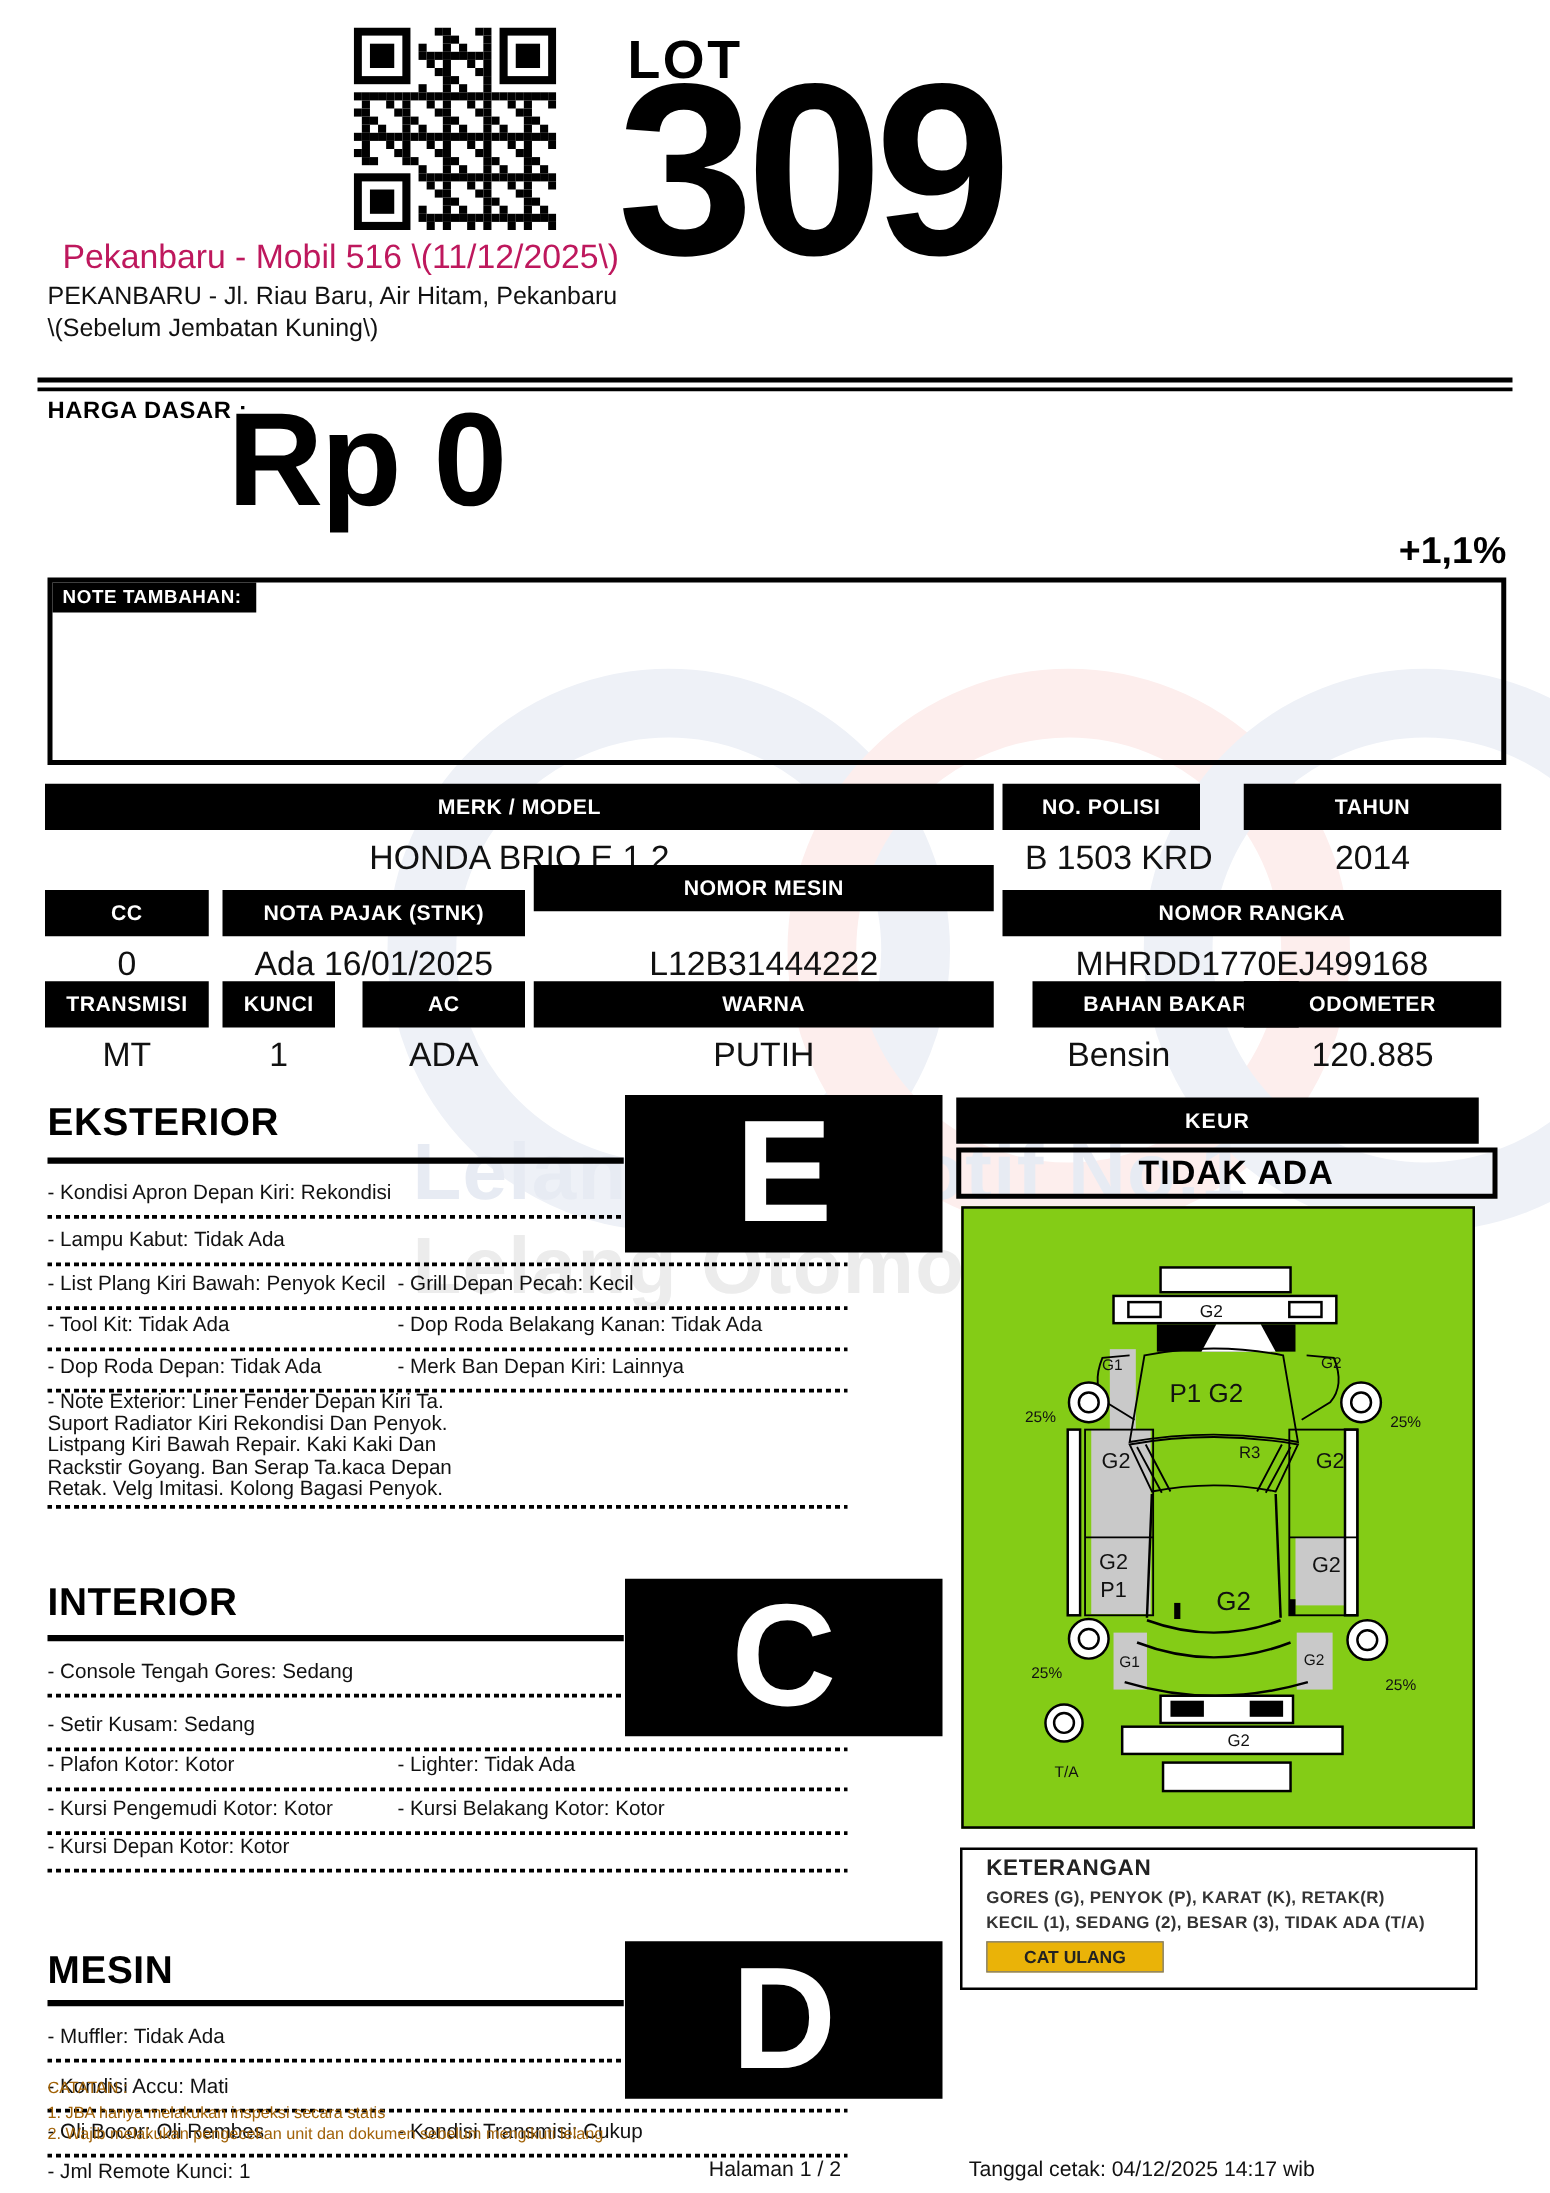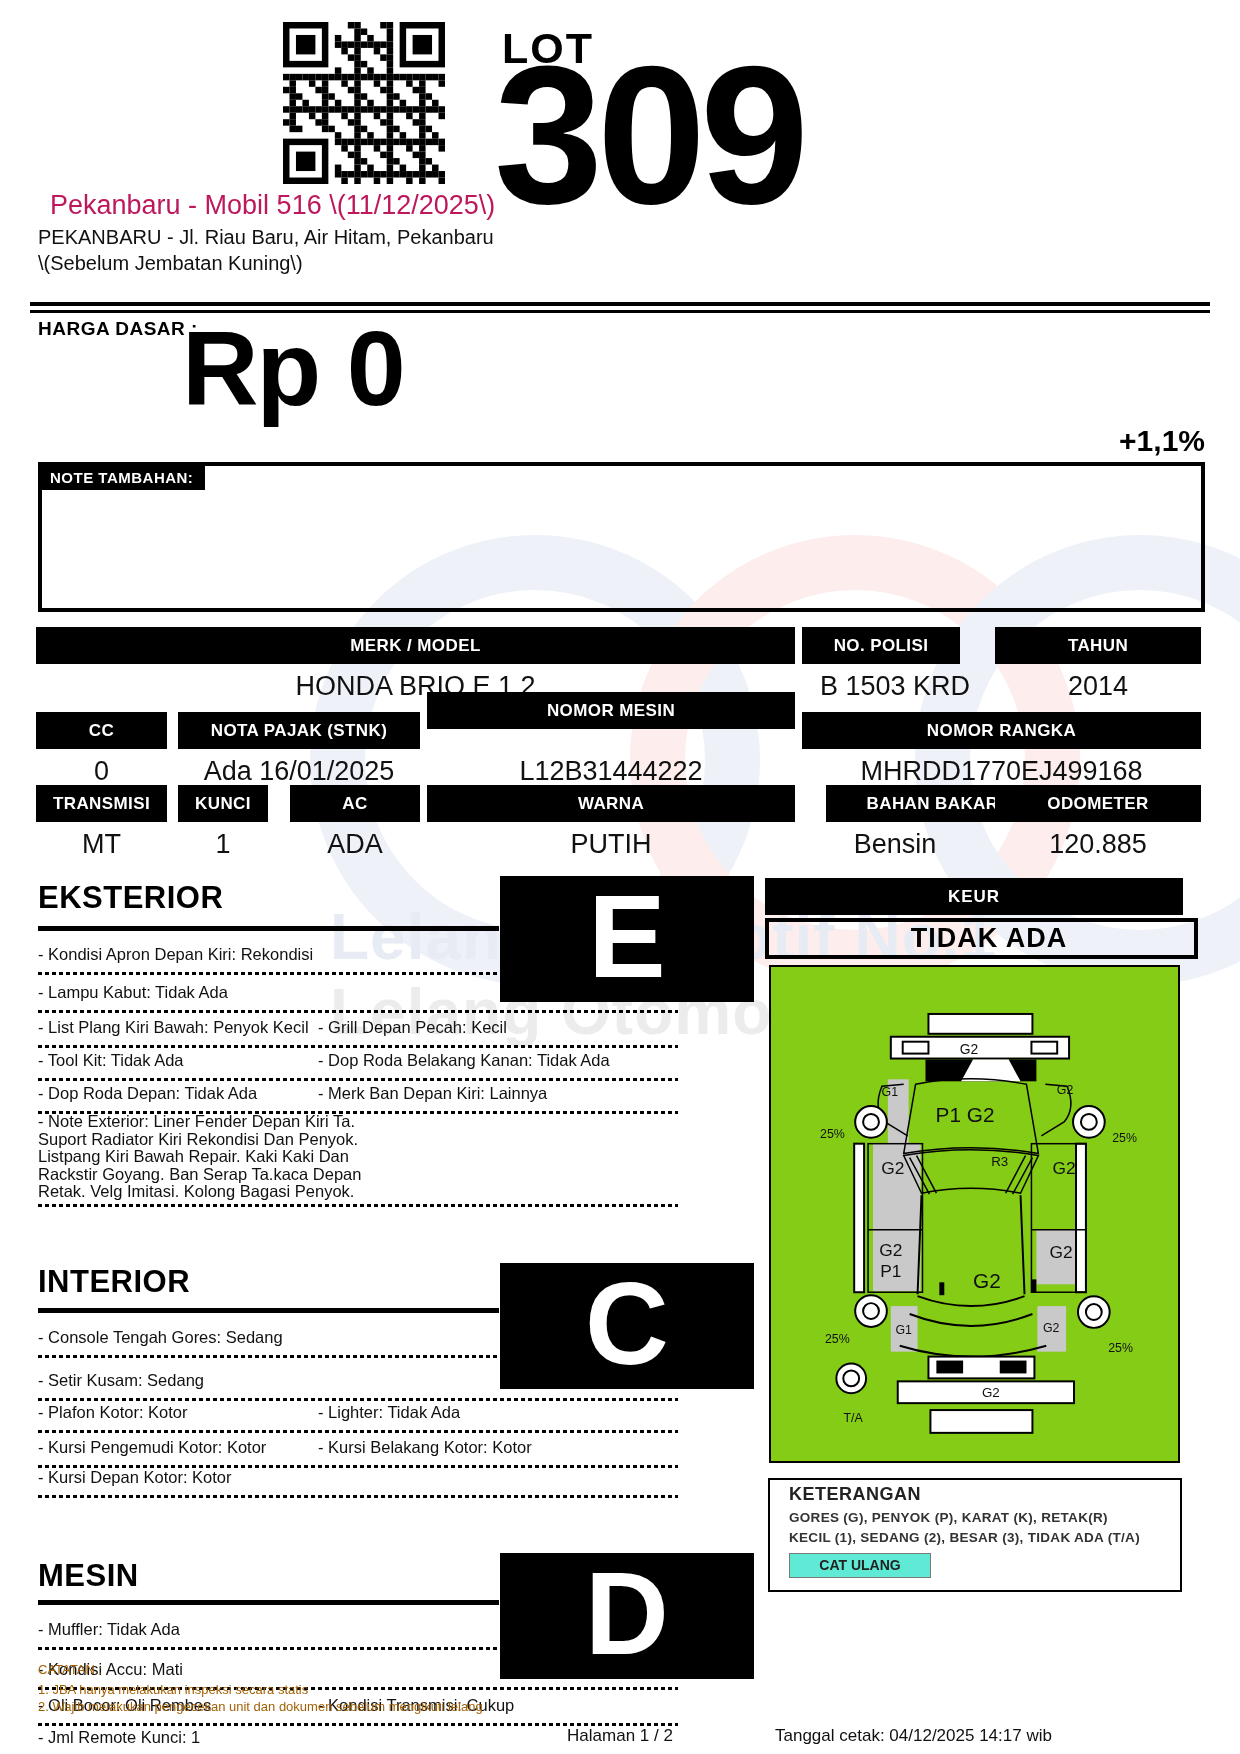--- a/index.html
+++ b/index.html
@@ -483,21 +483,21 @@
       <rect x="128" y="418" width="178" height="22" class="pnl"></rect>
       <text x="222" y="434" class="t13">G2</text>
       <rect x="161" y="447" width="103" height="23" class="pnl"></rect>
     </svg>
   </div>
 
   <div id="legend-box" class="abs z1">
     <div id="legend-title">KETERANGAN</div>
     <div id="legend-line1">GORES (G), PENYOK (P), KARAT (K), RETAK(R)</div>
     <div id="legend-line2">KECIL (1), SEDANG (2), BESAR (3), TIDAK ADA (T/A)</div>
-    <div id="legend-swatch" title="CAT ULANG" style="background: #5eead4;">CAT ULANG</div>
+    <div id="legend-swatch" title="CAT ULANG" style="background: #eab308;">CAT ULANG</div>
   </div>
 
   <div class="catline" style="top:1662px;">CATATAN :</div>
   <div class="catline" style="top:1682px;">1. JBA hanya melakukan inspeksi secara statis</div>
   <div class="catline" style="top:1699px;">2. Wajib melakukan pengecekan unit dan dokumen sebelum mengikuti lelang</div>
   <div id="page-num" class="abs">Halaman 1 / 2</div>
   <div id="print-date" class="abs">Tanggal cetak: 04/12/2025 14:17 wib</div>
 
 </div>
 

